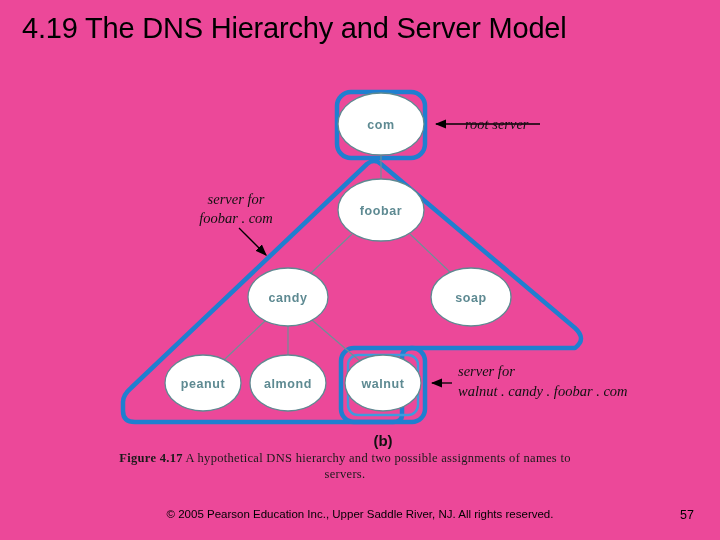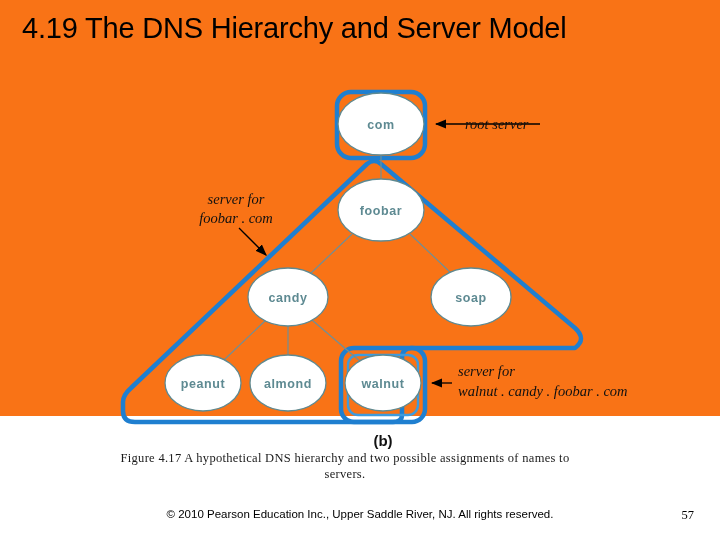--- a/index.html
+++ b/index.html
@@ -11,22 +11,22 @@
     width: 720px;
     height: 540px;
     position: relative;
     overflow: hidden;
     font-family: "Liberation Sans", sans-serif;
   }
   #slide {
     position: absolute;
     left: 0; top: 0;
     width: 720px;
-    height: 416px;
-    background: #f97316;
+    height: 540px;
+    background: #ec4899;
   }
   #slide-title {
     position: absolute;
     left: 22px;
     top: 8px;
     width: 690px;
     font-family: "Liberation Sans", sans-serif;
     font-size: 29px;
     font-weight: 400;
     color: #000000;
@@ -52,37 +52,37 @@
     top: 450px;
     width: 490px;
     font-family: "Liberation Serif", serif;
     font-size: 12.5px;
     color: #1a1a1a;
     text-align: center;
     line-height: 16px;
     letter-spacing: 0.3px;
   }
   .fig-caption .fig-label {
-    font-weight: normal;
+    font-weight: bold;
   }
   #footer-copyright {
     position: absolute;
     left: 0;
     top: 508px;
     width: 720px;
     text-align: center;
     font-family: "Liberation Sans", sans-serif;
     font-size: 11.5px;
     color: #000000;
   }
   #footer-pagenum {
     position: absolute;
     right: 26px;
     top: 508px;
-    font-family: Liberation Serif, serif;
+    font-family: Liberation Sans, sans-serif;
     font-size: 12.5px;
     color: #000000;
   }
   
   .node-label {
     font-family: "Liberation Sans", sans-serif;
     font-size: 12.5px;
     font-weight: bold;
     fill: #5e8a92;
     letter-spacing: 0.6px;
@@ -196,17 +196,17 @@
       <text class="panel-label" x="383" y="434" text-anchor="middle">(b)</text>
 
     </svg>
   </div>
 
   <div class="fig-caption">
     <span class="fig-label">Figure  4.17</span>
     <span>A  hypothetical  DNS  hierarchy  and  two  possible  assignments  of  names to servers.</span>
   </div>
 
-  <div id="footer-copyright">© 2010 Pearson Education Inc., Upper Saddle River, NJ. All rights reserved.</div>
+  <div id="footer-copyright">© 2005 Pearson Education Inc., Upper Saddle River, NJ. All rights reserved.</div>
 
   <div id="footer-pagenum">57</div>
 
 </div>
 
 </body></html>

